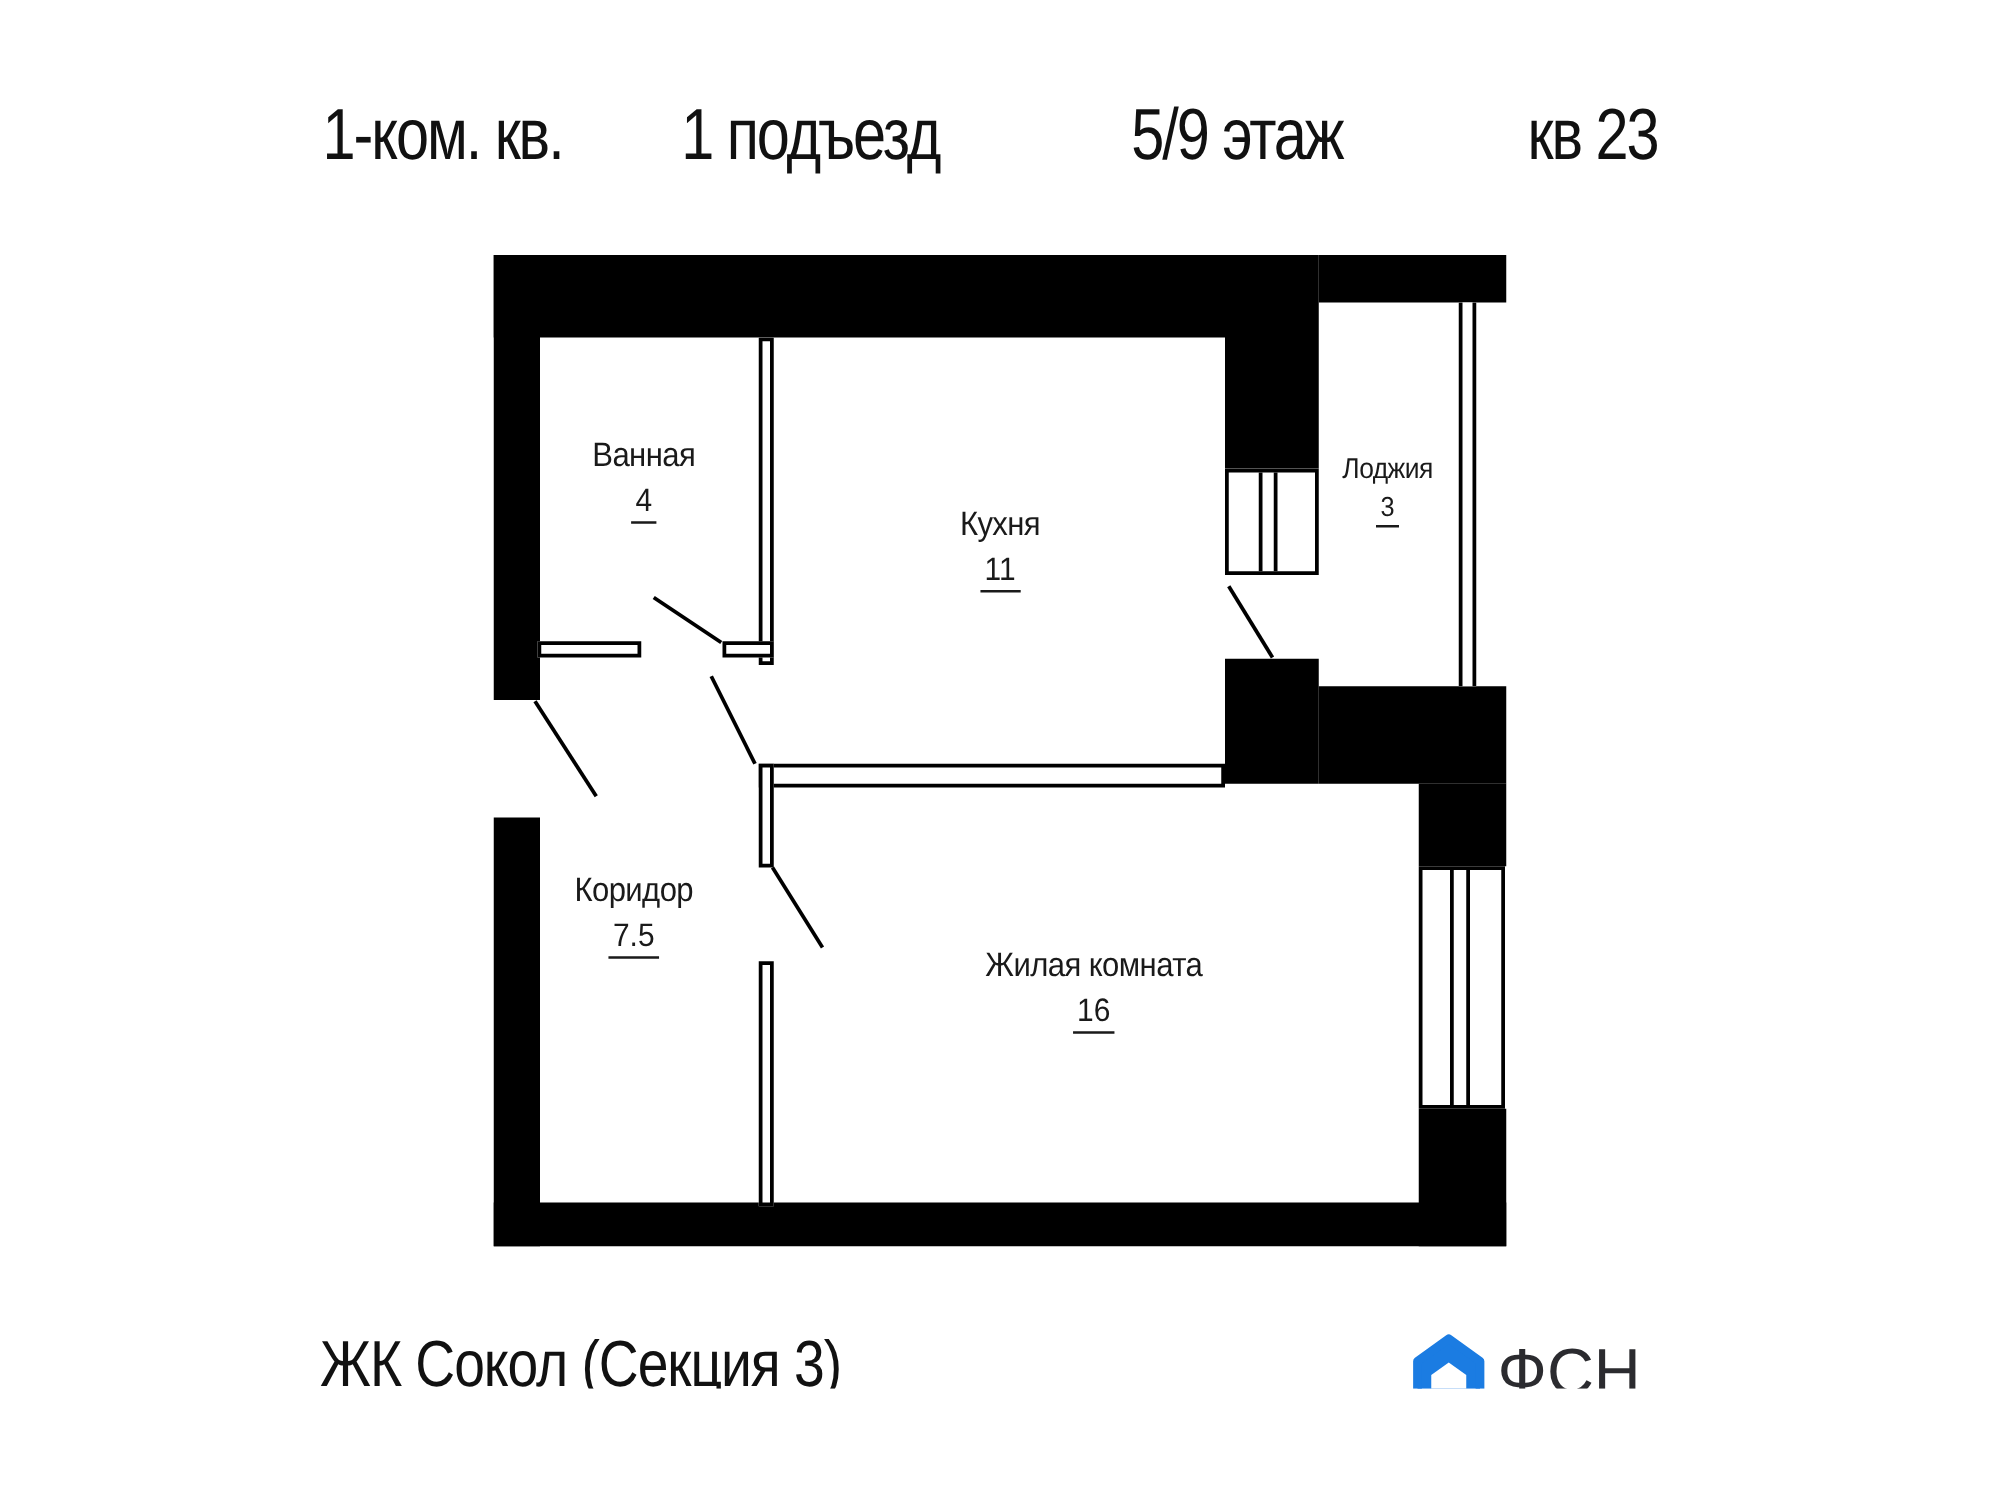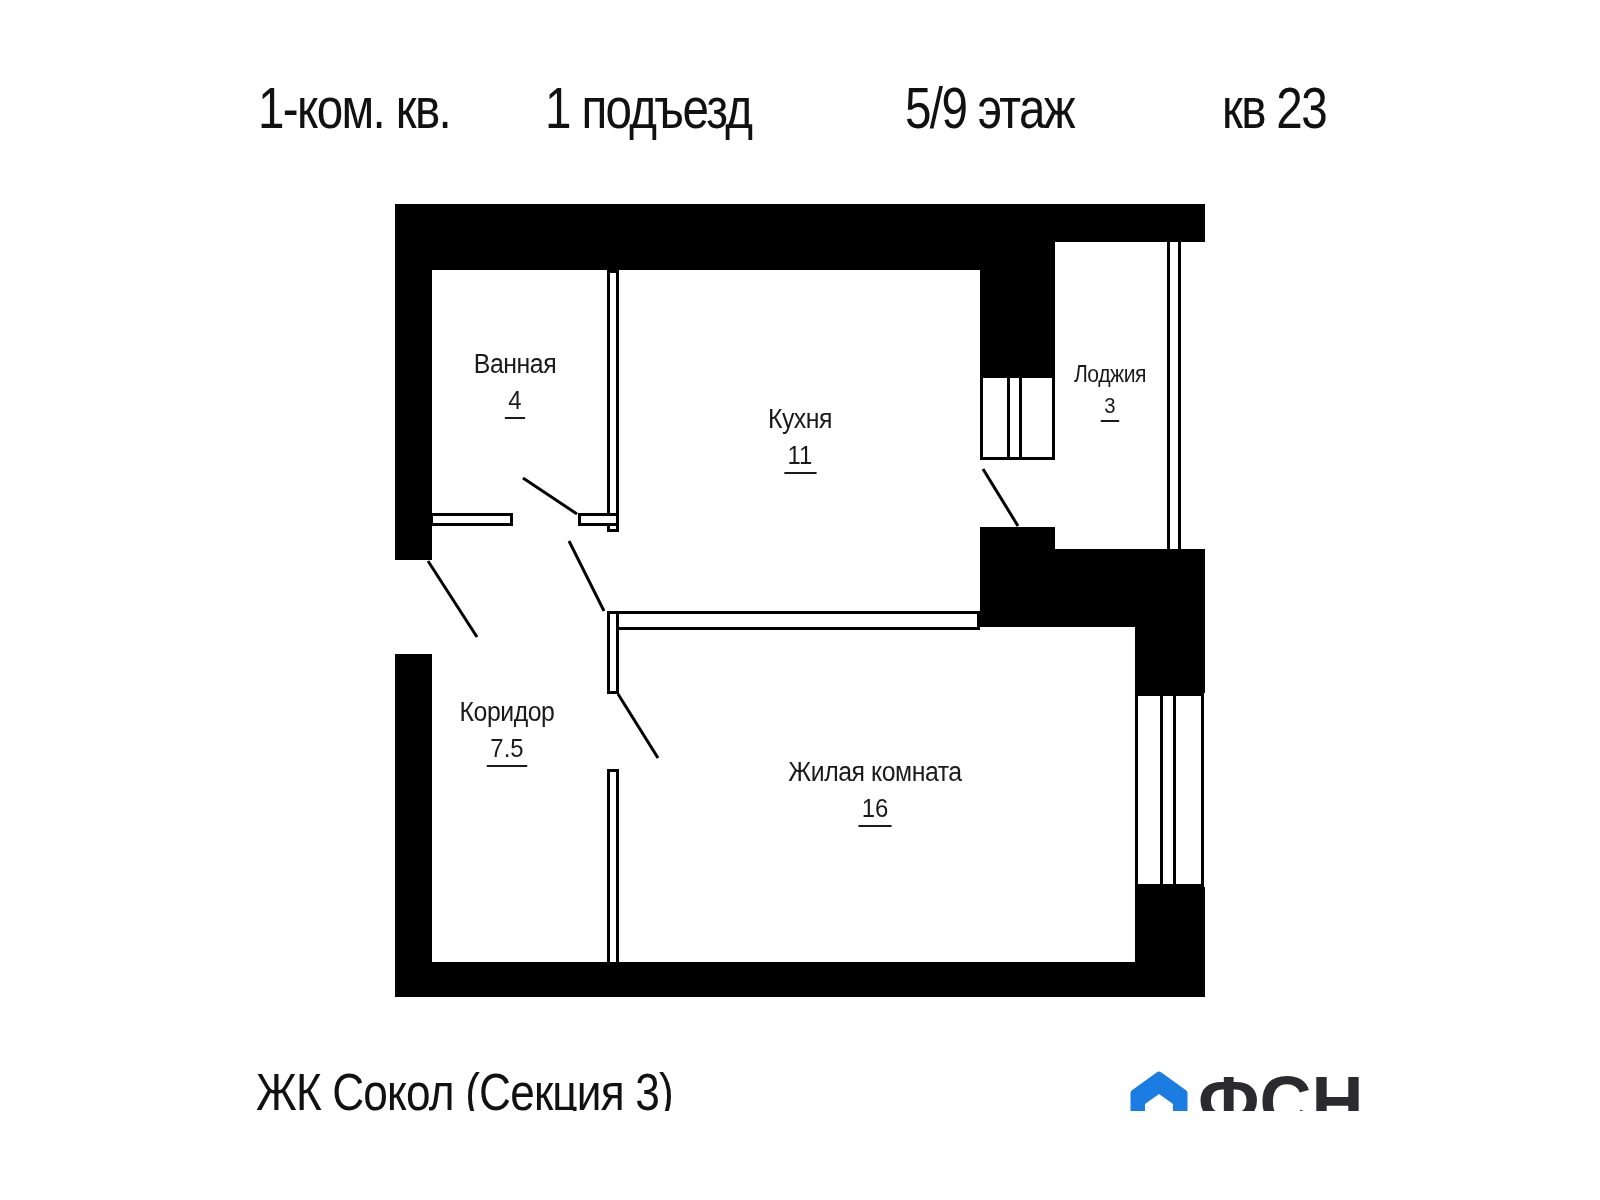--- a/index.html
+++ b/index.html
@@ -27,21 +27,21 @@
              border-bottom:2.5px solid #1a1a1a;padding:0 4px 1px;}
   .room-label.small .room-name{font-size:23px;}
   .room-label.small .room-area{font-size:22px;}
   
   .project-name{
     position:absolute;left:256px;top:1062px;display:inline-block;
     font-size:52px;font-weight:400;letter-spacing:-1px;color:#111;white-space:nowrap;
     transform:scaleX(0.85);transform-origin:left top;
   }
   .logo{position:absolute;left:1128px;top:1066px;display:flex;align-items:center;}
-  .logo-text{font-size:72px;font-weight:bold;color:#2b2b2f;letter-spacing:0px;margin-left:8px;line-height:1;text-align:center;}
+  .logo-text{font-size:52px;font-weight:normal;color:#2b2b2f;letter-spacing:0px;margin-left:8px;line-height:1;text-align:center;}
 </style>
 </head>
 <body>
 
 <div class="canvas">
 
   <div class="hdr-item" style="left:258px;">1-ком. кв.</div>
   <div class="hdr-item" style="left:545px;">1 подъезд</div>
   <div class="hdr-item" style="left:905px;">5/9 этаж</div>
   <div class="hdr-item" style="left:1222px;">кв 23</div>

